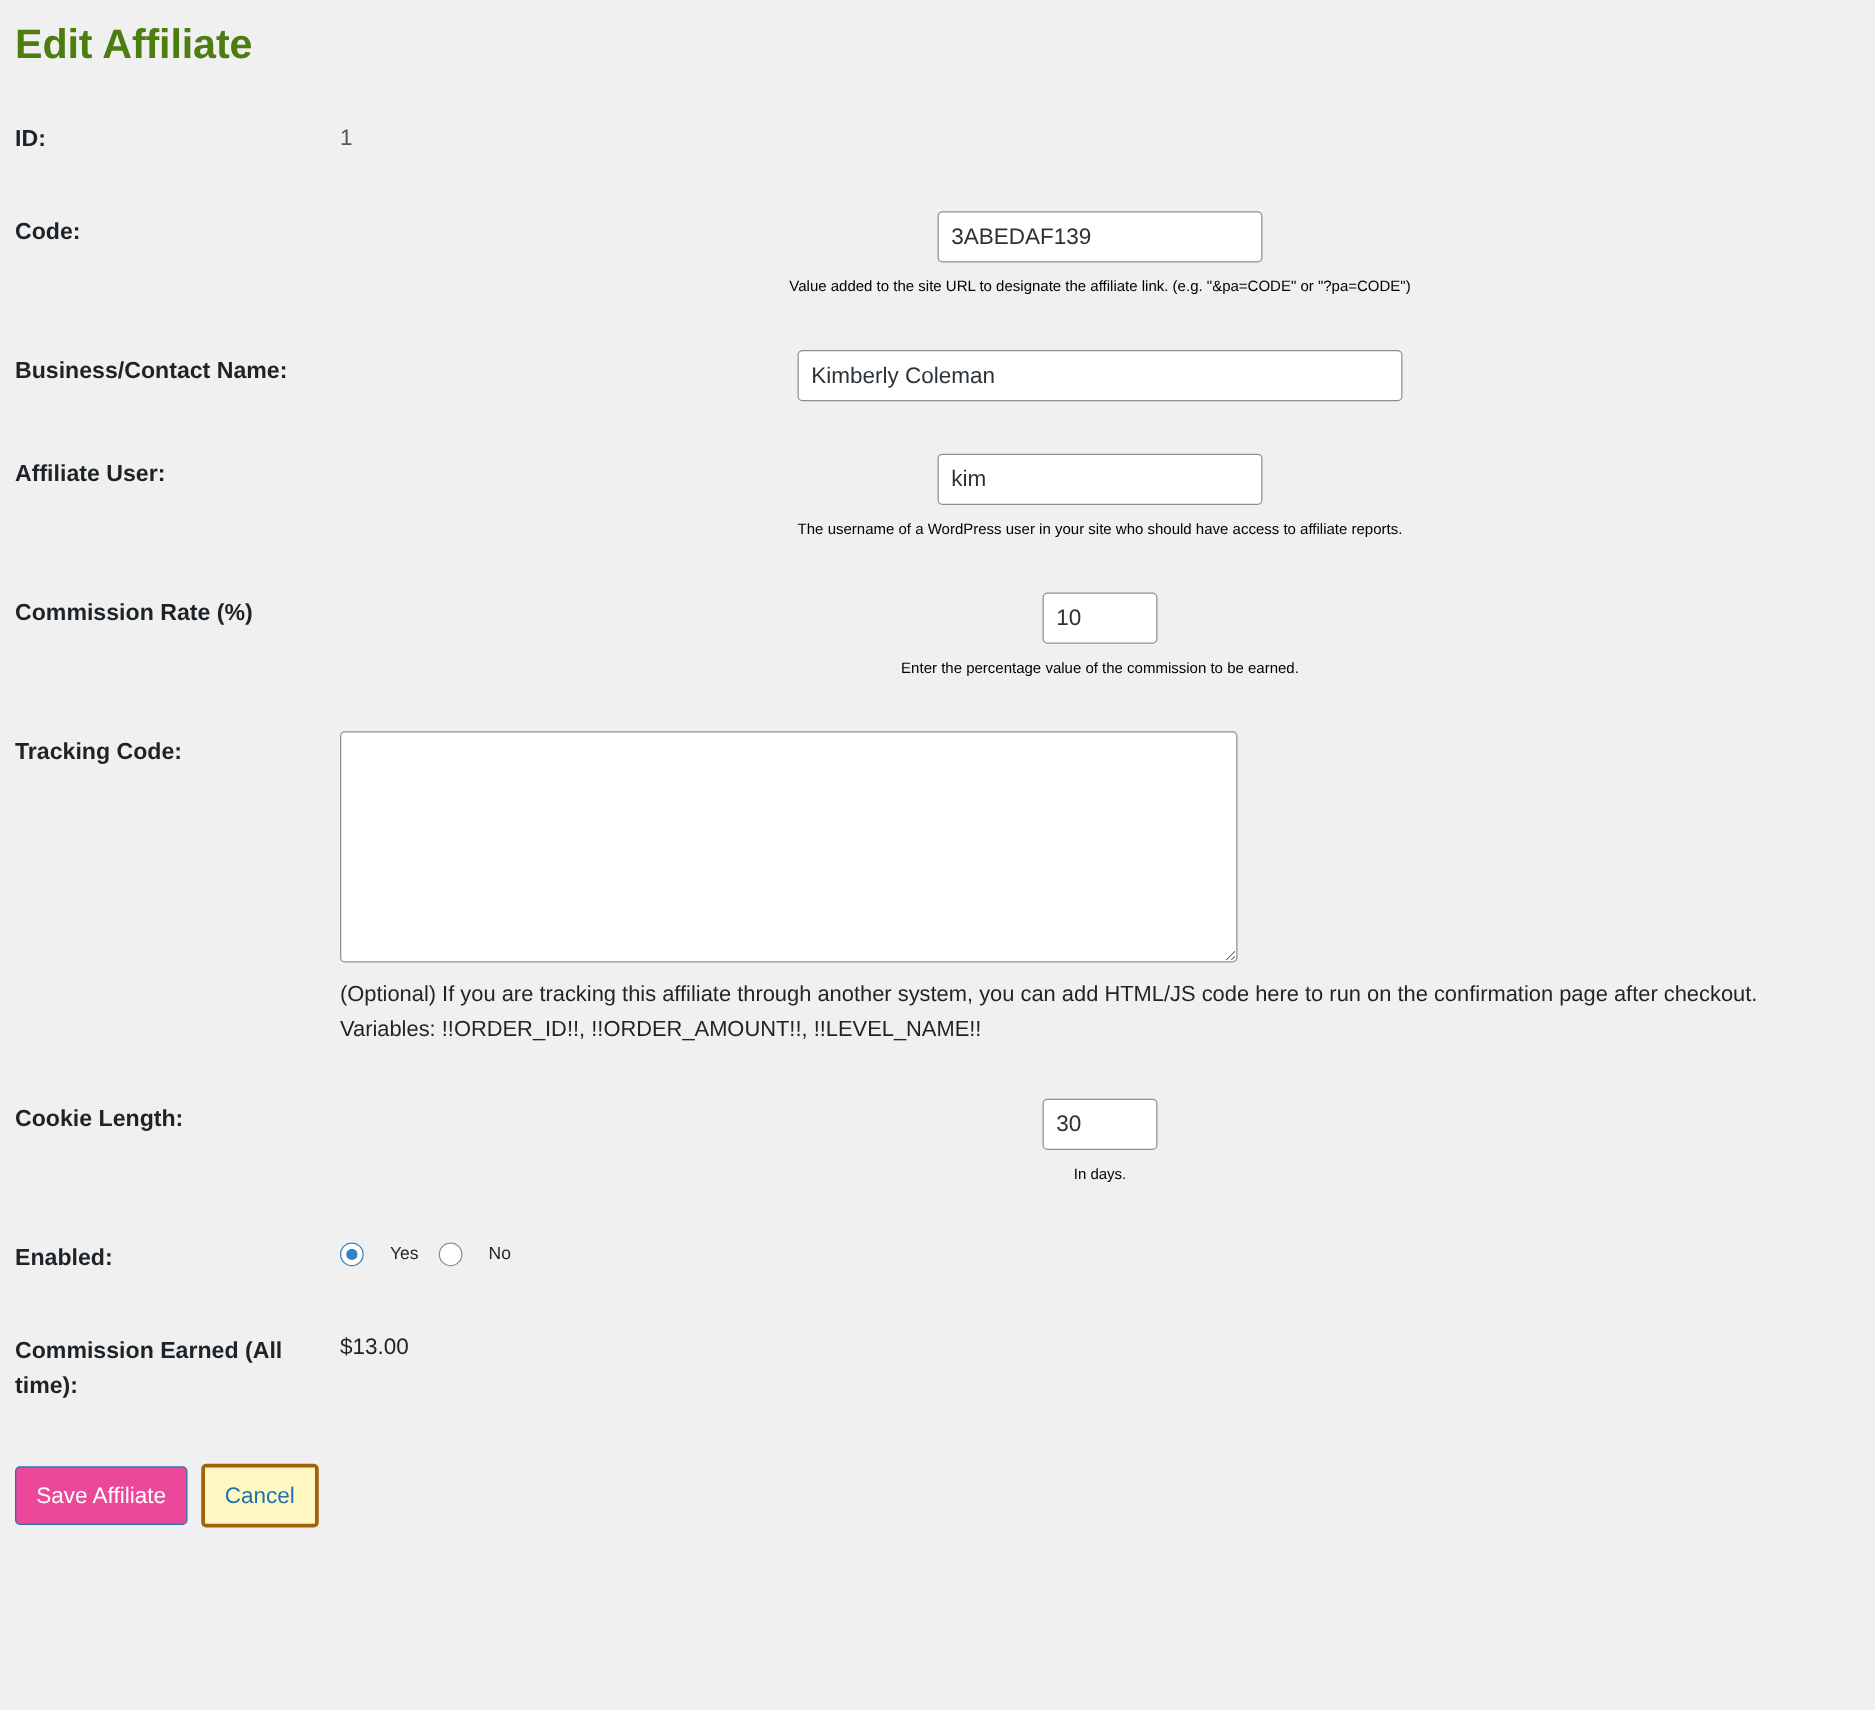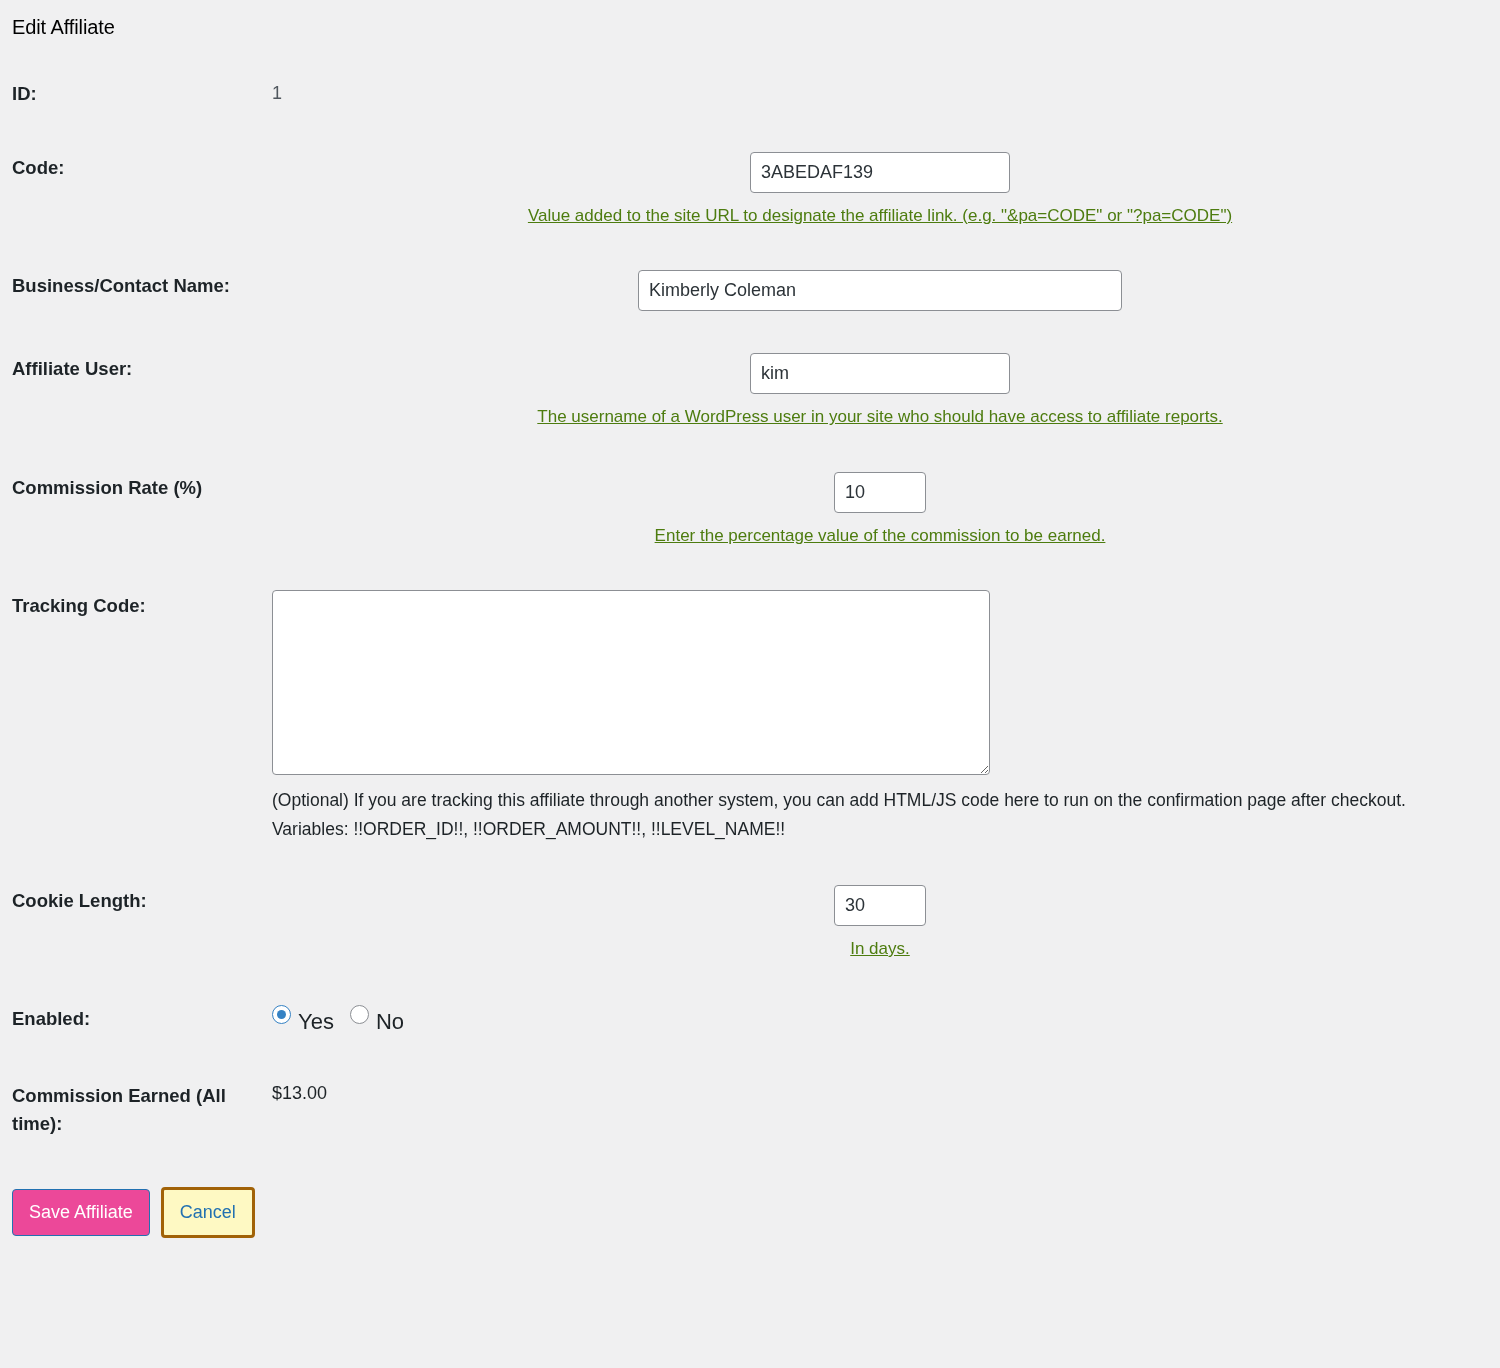--- a/index.html
+++ b/index.html
@@ -19,24 +19,24 @@
   .page {
     position: relative;
     width: 1500px;
     height: 1368px;
     box-sizing: border-box;
     padding: 0 12px;
   }
   .page-title {
     margin: 0;
     padding: 14px 0 0 0;
-    font-size: 20px;
-    font-weight: normal;
+    font-size: 33px;
+    font-weight: bold;
     line-height: 1.3;
-    color: #000000;
+    color: #4d7c0f;
     letter-spacing: -0.1px;
   }
 
   
   .form-table {
     width: 100%;
     border-collapse: collapse;
     margin-top: 22px;
   }
   .form-table tr {
@@ -107,47 +107,46 @@
     border: 1px solid #8c8f94;
     border-radius: 4px;
     width: 718px;
     height: 185px;
     padding: 8px 10px;
     box-sizing: border-box;
     resize: both;
     display: block;
   }
   .desc {
-    font-size: 17px;
-    color: #4d7c0f;
+    font-size: 12px;
+    color: #000000;
     line-height: 1.5;
     white-space: nowrap;
-    text-decoration: underline;
   }
   .desc-block {
     font-size: 17.5px;
     color: #1d2327;
     line-height: 1.62;
     max-width: 1140px;
     margin-top: 11px;
     white-space: normal;
   }
 
   
   .radio-group {
     display: flex;
     align-items: center;
     gap: 16px;
     padding-top: 2px;
   }
   .radio-item {
     display: flex;
-    align-items: flex-start;
-    gap: 7px;
-    font-size: 22px;
+    align-items: flex-end;
+    gap: 21px;
+    font-size: 14px;
     color: #1d2327;
   }
   .radio-dot {
     width: 19px;
     height: 19px;
     border-radius: 50%;
     border: 1px solid #8c8f94;
     background: #fff;
     box-sizing: border-box;
     position: relative;

